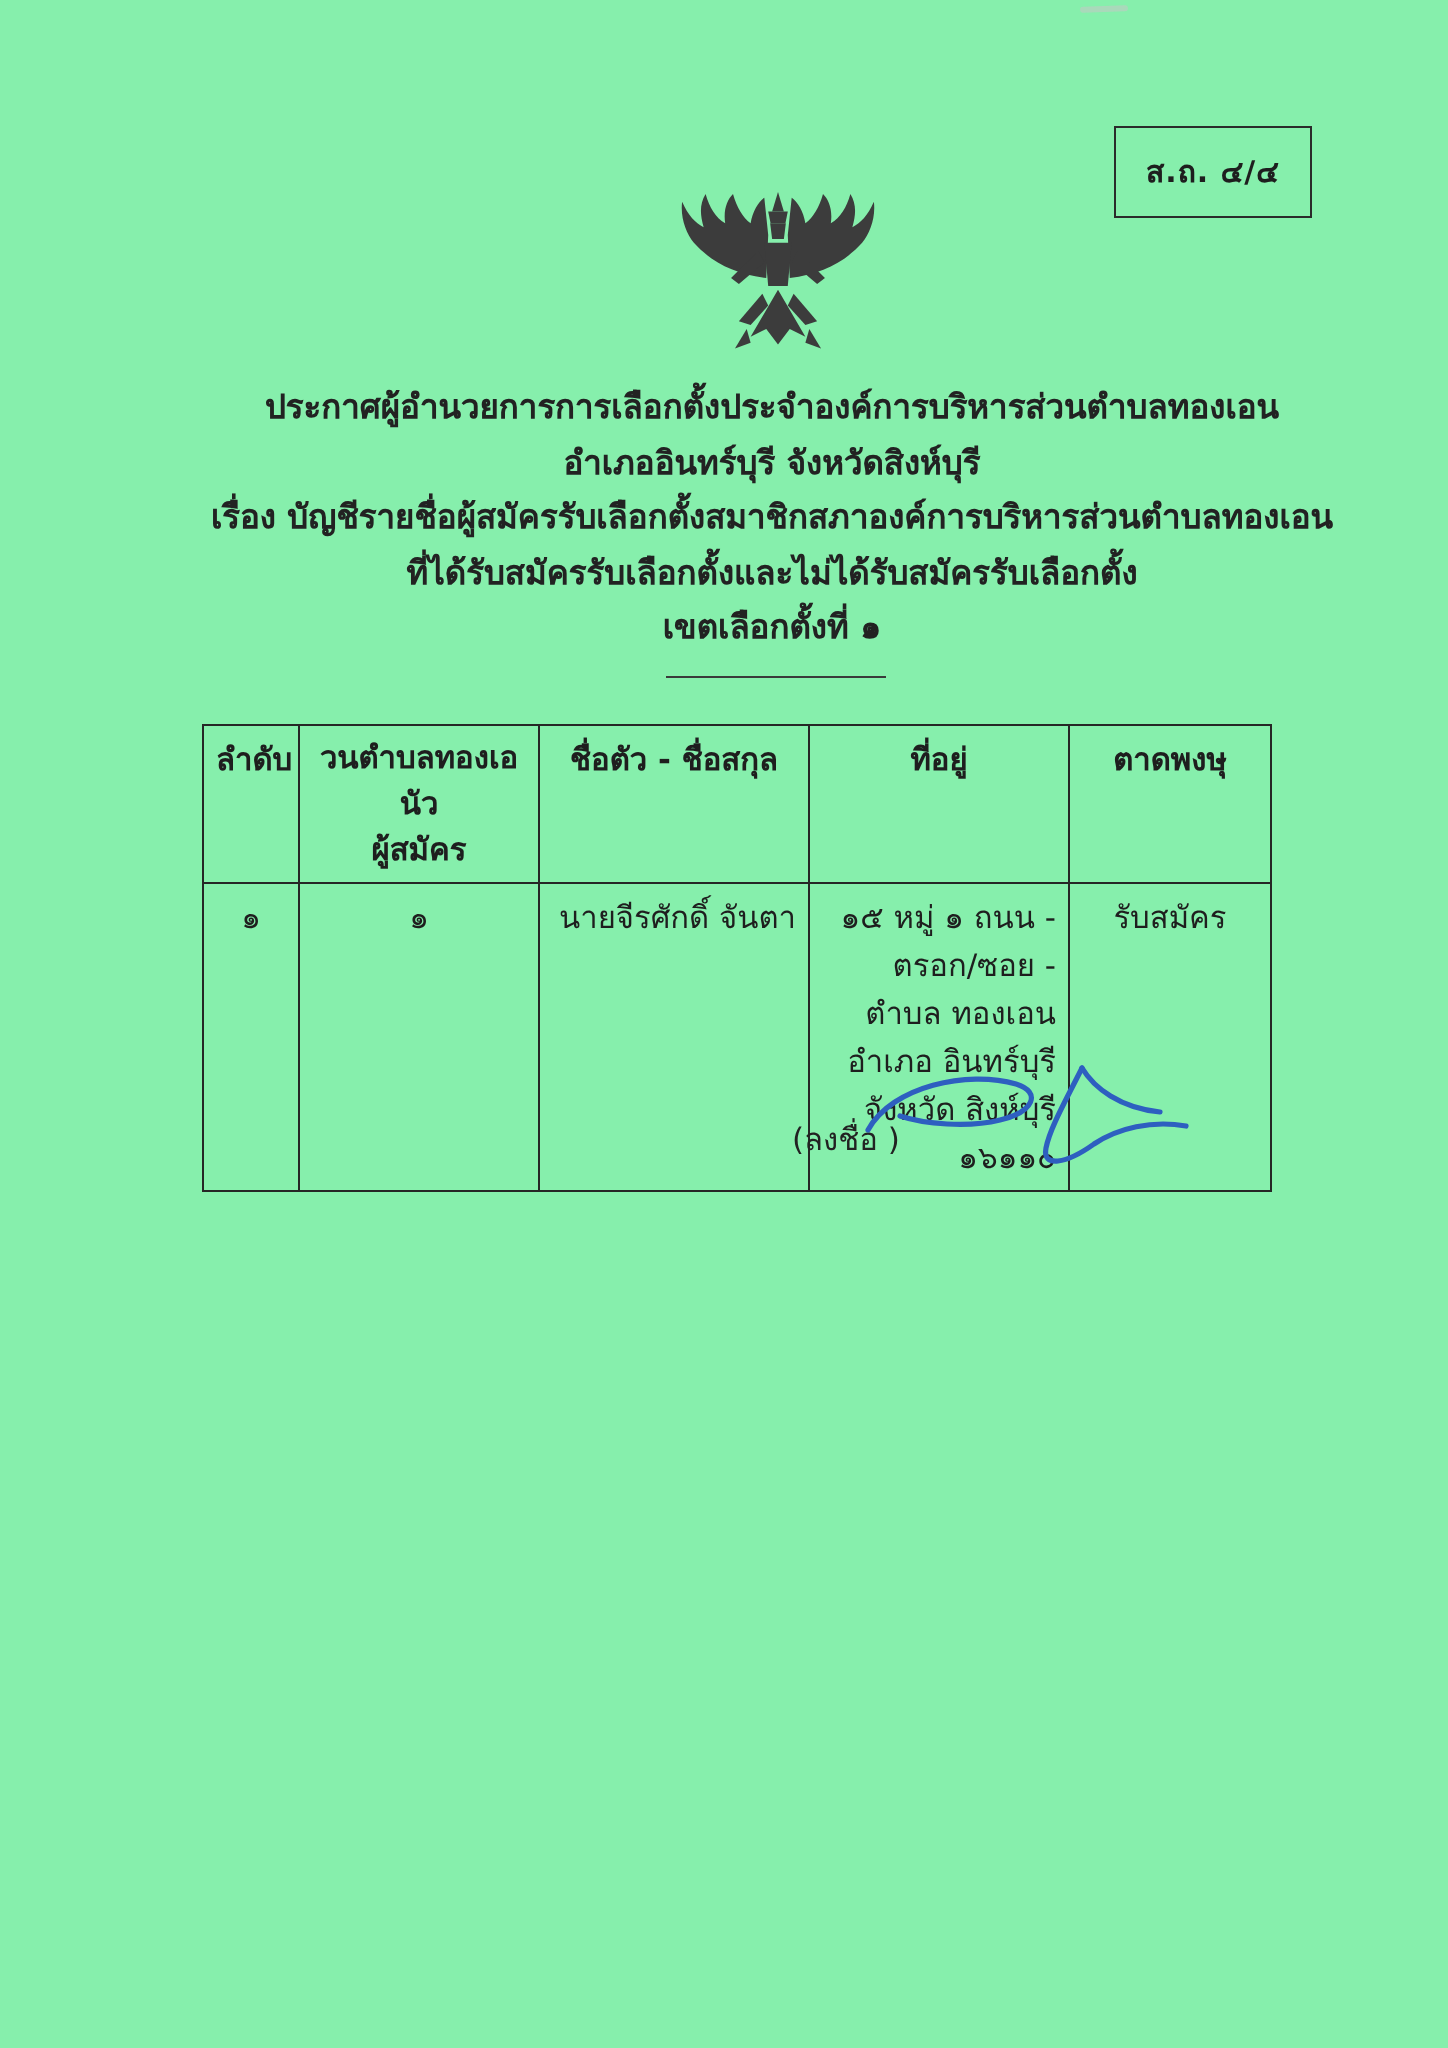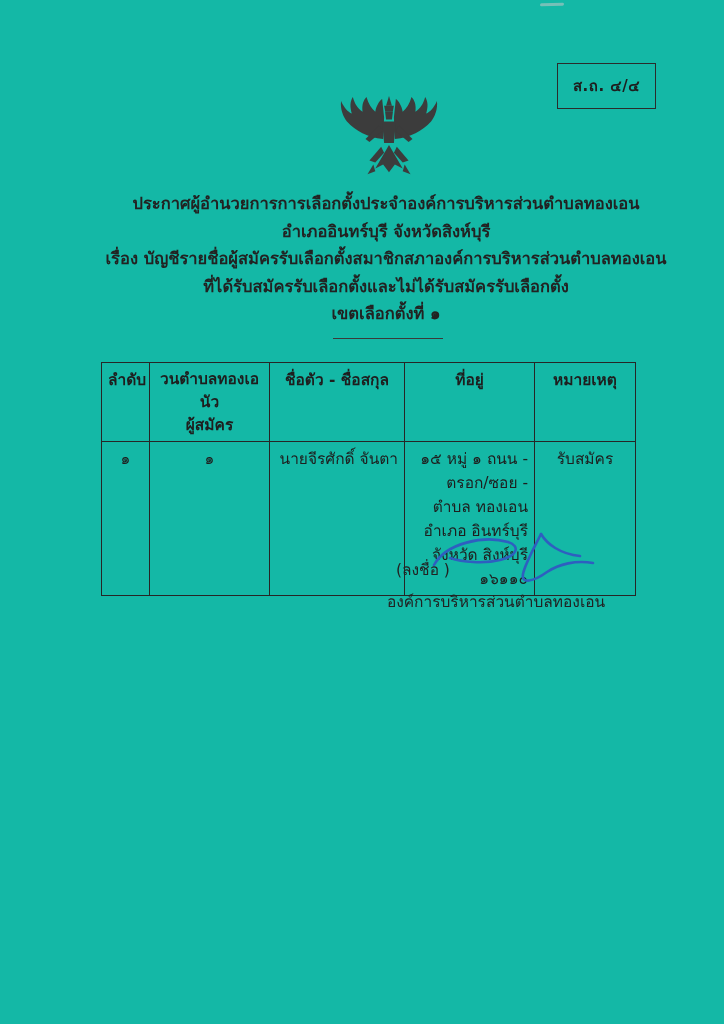--- a/index.html
+++ b/index.html
@@ -6,21 +6,21 @@
   html, body { background: #ffffff; }
   body {
     font-family: "DejaVu Sans", sans-serif;
     color: #1e1e1e;
     -webkit-font-smoothing: antialiased;
   }
   .page {
     position: relative;
     width: 724px;
     height: 1024px;
-    background: #14b8a6;
+    background: #86efac;
     overflow: hidden;
   }
   
   .scan-smudge {
     position: absolute;
     left: 540px; top: 3px;
     width: 24px; height: 3px;
     background: #c6c6c6;
     opacity: 0.55;
     border-radius: 2px;
@@ -180,21 +180,21 @@
     </colgroup>
     <thead>
       <tr>
         <th>ลำดับ</th>
         <th>
           <div class="hdr-two-line">วนตำบลทองเอนัว</div>
           <div class="hdr-two-line">ผู้สมัคร</div>
         </th>
         <th>ชื่อตัว - ชื่อสกุล</th>
         <th>ที่อยู่</th>
-        <th>หมายเหตุ</th>
+        <th>ตาดพงษุ</th>
       </tr>
     </thead>
     <tbody>
       <tr>
         <td class="cell-center">๑</td>
         <td class="cell-center">๑</td>
         <td class="cell-left">นายจีรศักดิ์ จันตา</td>
         <td class="cell-left">๑๕ หมู่ ๑ ถนน - ตรอก/ซอย - ตำบล ทองเอน อำเภอ อินทร์บุรี จังหวัด สิงห์บุรี ๑๖๑๑๐</td>
         <td class="cell-center">รับสมัคร</td>
       </tr>
@@ -205,16 +205,15 @@
     <div class="sign-row">
       <span class="sign-label">(ลงชื่อ )</span>
       <svg class="signature-svg" viewBox="0 0 175 62" width="175" height="62" aria-hidden="true">
         <g fill="none" stroke="#2e5fc0" stroke-width="2.6" stroke-linecap="round">
           <path d="M6 36 C18 14 56 6 80 13 C93 17 89 27 72 31 C56 35 34 33 22 29"></path>
           <path d="M113 5 C105 21 97 35 95 45 C93 55 105 53 119 43 C131 35 148 31 165 34"></path>
           <path d="M113 5 C119 15 132 25 152 27"></path>
         </g>
       </svg>
     </div>
-    <div class="signer-title">องค์การบริหารส่วนตำบลทองเอน</div>
   </div>
 
 </div>
 
 </body></html>

